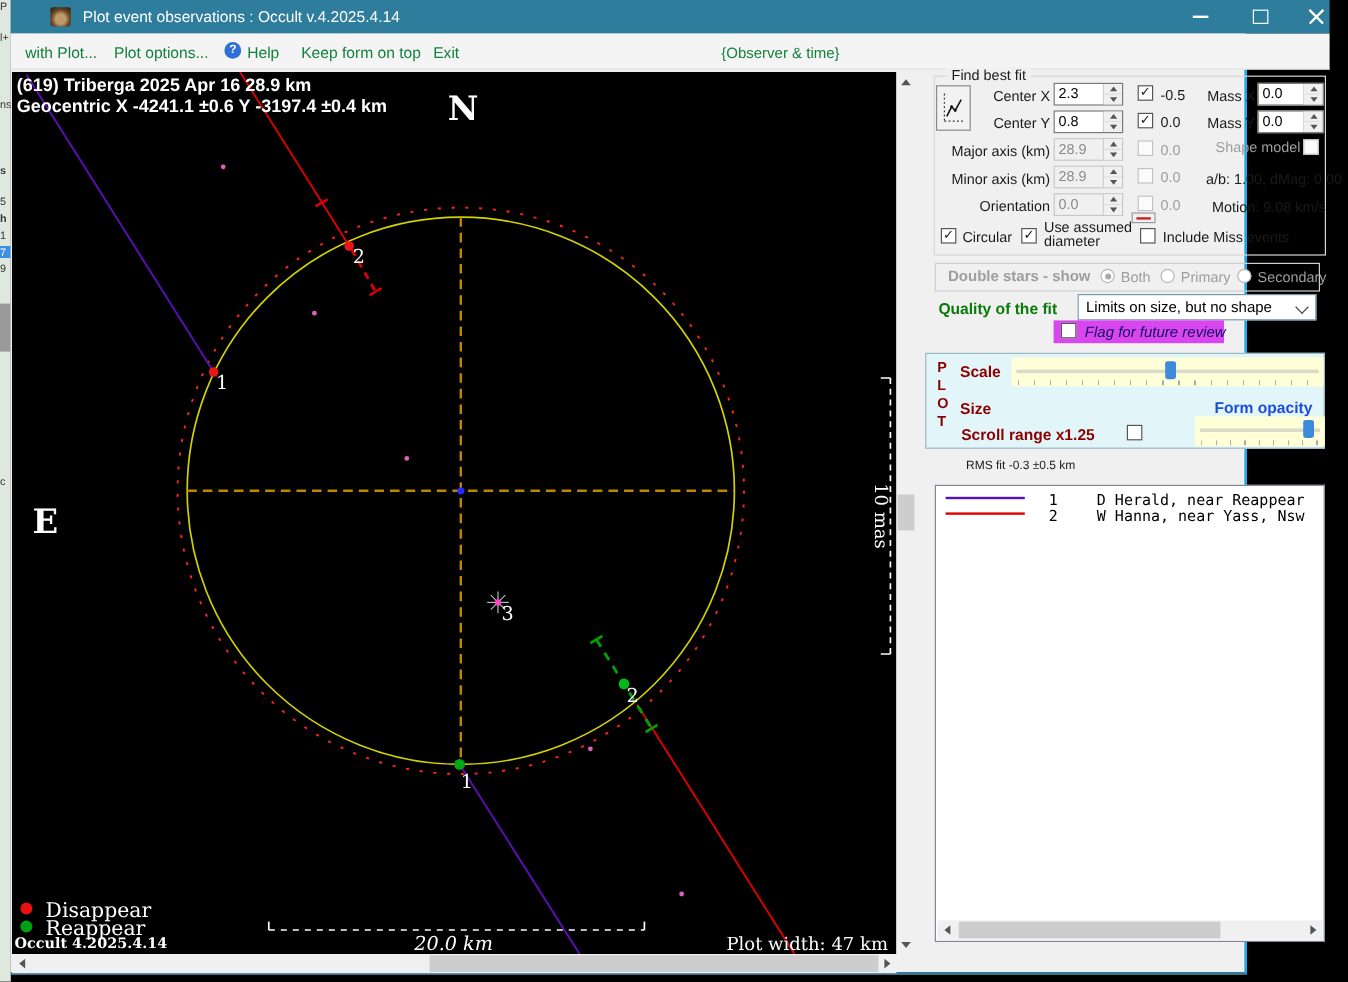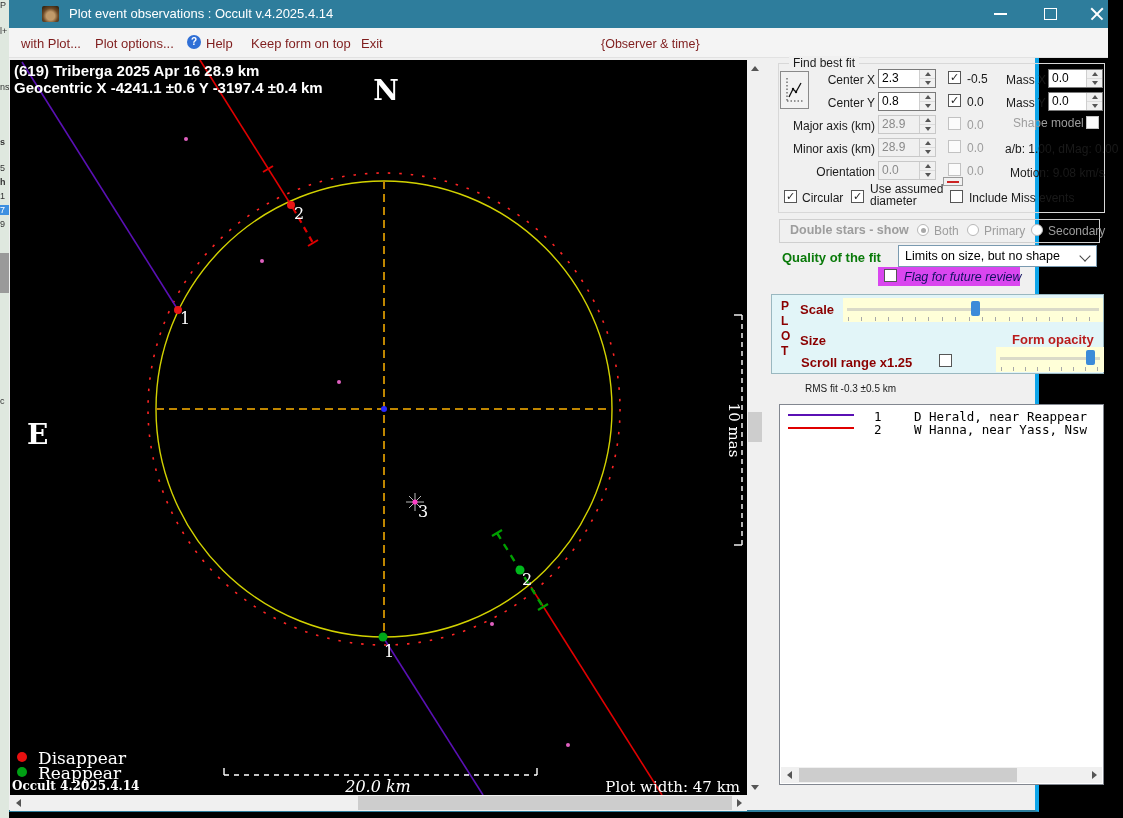--- a/index.html
+++ b/index.html
@@ -6,34 +6,34 @@
   body{width:1123px;height:818px;background:#000;overflow:hidden;
        font-family:"Liberation Sans",sans-serif;-webkit-font-smoothing:antialiased;}
   .abs{position:absolute;}
   
   .back-strip{left:0;top:0;width:9px;height:818px;background:#dfe8df;overflow:hidden;}
   .back-strip span{position:absolute;left:0;font-size:9px;color:#333;line-height:10px;}
   .back-strip .hl{background:#3d8fe0;color:#fff;width:9px;}
   .back-strip .blk{position:absolute;left:0;top:253px;width:9px;height:40px;background:#9a9a9a;}
   
   .main-window{left:9px;top:0;width:1030px;height:812px;background:#f0f0f0;
-      border-right:4px solid #0ea5e9;border-bottom:2px solid #2d7d9c;box-sizing:border-box;}
+      border-right:2px solid #0ea5e9;border-bottom:2px solid #2d7d9c;box-sizing:border-box;}
   .titlebar{left:0;top:0;width:1099px;height:28px;background:#2e7d9c;}
   .title-text{left:60px;top:0;height:28px;line-height:28px;color:#fff;font-size:13px;}
   .app-icon{left:33px;top:6px;width:17px;height:16px;border-radius:2px;
       background:radial-gradient(circle at 50% 62%,#c09a6a 0 32%,#6a4826 58%,#241708 100%);}
   .cap-btn{top:0;height:28px;width:44px;color:#fff;display:flex;align-items:center;justify-content:center;}
   .gl-min{width:13px;height:2px;background:#fff;}
   .gl-max{width:11px;height:10px;border:1.5px solid #fff;}
   .gl-close{position:relative;width:14px;height:14px;}
   .gl-close i{position:absolute;left:-1px;top:6px;width:16px;height:1.6px;background:#fff;}
   .gl-close i:first-child{transform:rotate(45deg);} .gl-close i:last-child{transform:rotate(-45deg);}
   
   .menubar{left:0;top:28px;width:1099px;height:29px;background:#f4f4f4;border-bottom:1px solid #e2e2e2;}
-  .menu-item{top:8px;font-size:13px;color:#7f1d1d;text-align:right;}
+  .menu-item{top:8px;font-size:13px;color:#15803d;text-align:right;}
   .help-icon{left:178px;top:7px;width:14px;height:14px;border-radius:50%;background:#2f6fd6;
       color:#fff;font-size:10px;font-weight:bold;text-align:center;line-height:14px;}
   .help-icon::after{content:"?";}
   .mini-btn{top:32px;height:22px;background:#e8e8e8;border:1px solid #a8a8a8;box-sizing:border-box;
       font-size:11.5px;text-align:center;color:#111;}
   .editor-btn{font-weight:bold;font-size:12.5px;background:#e4e4e4;border:1px solid #8a8a8a;}
   
   .plot-wrap{left:1px;top:60px;width:737px;height:735px;background:#000;}
   
   .sb{background:#f0f0f0;}
@@ -364,21 +364,21 @@
     <span class="abs dr" style="left:9px;top:49px;font-size:12px">T</span>
 
     <span class="abs dr" style="left:28px;top:7px">Scale</span>
     <div class="abs slider" style="left:71px;top:3px;width:260px;height:24px">
       <div class="groove"></div>
       <div class="thumb" style="left:128px"></div>
       <div class="ticks"></div>
     </div>
 
     <span class="abs dr" style="left:28px;top:38px">Size</span>
-    <span class="abs" style="left:240px;top:37px;font-size:13px;font-weight:bold;color:#b91c1c">Form opacity</span>
+    <span class="abs" style="left:240px;top:37px;font-size:13px;font-weight:bold;color:#1d4ed8">Form opacity</span>
 
     <span class="abs dr" style="left:29px;top:60px">Scroll range x1.25</span>
     <div class="abs cb" style="left:167px;top:59px"></div>
     <div class="abs slider" style="left:224px;top:52px;width:108px;height:25px">
       <div class="groove"></div>
       <div class="thumb" style="left:90px"></div>
       <div class="ticks" style="background:repeating-linear-gradient(90deg,#a9a9a9 0 1px,transparent 1px 12px)"></div>
     </div>
   </div>
 

